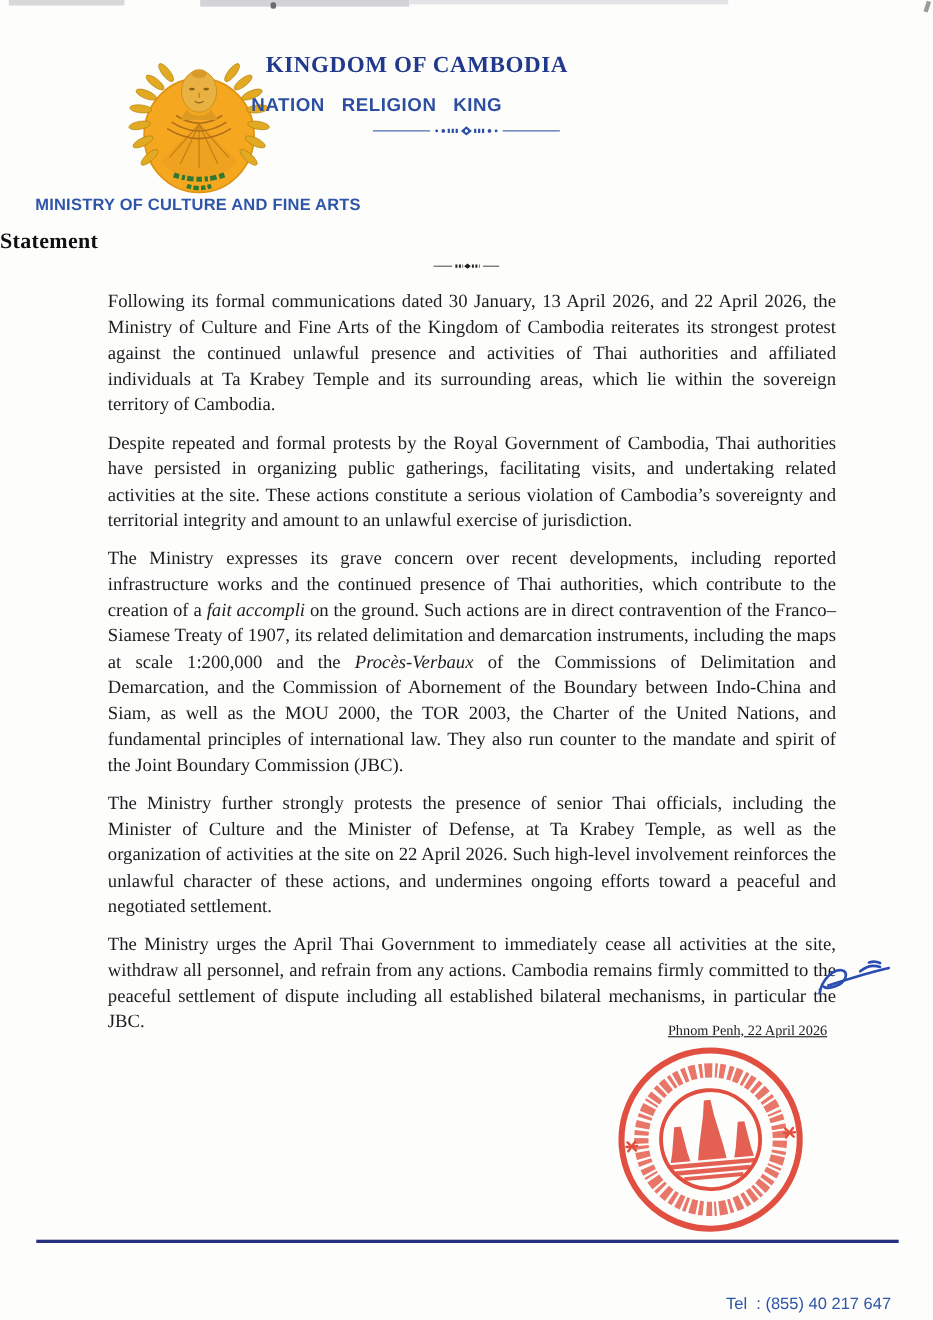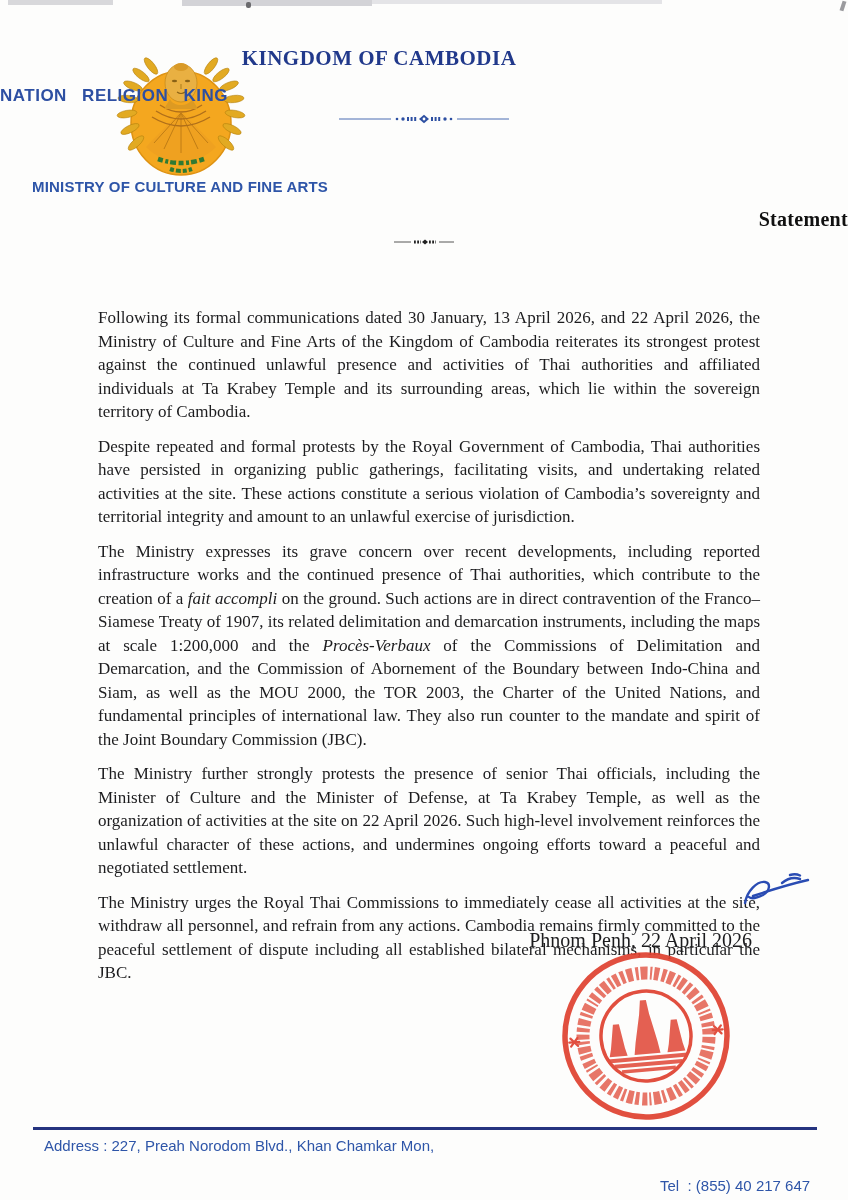--- a/index.html
+++ b/index.html
@@ -16,47 +16,47 @@
   .a3{left:246px;top:2px;width:5px;height:6px;background:#6b6b6e;border-radius:2px;}
   .a4{right:3px;top:1px;width:4px;height:10px;background:#9b9b9e;transform:rotate(18deg);}
 
   
   .emblem{position:absolute;left:110px;top:46px;width:142px;height:138px;}
   .kingdom-title{
     position:absolute;left:0;top:46px;width:758px;text-align:center;
     font-size:21px;font-weight:bold;color:#21398b;letter-spacing:0.5px;
   }
   .motto{
-    position:absolute;left:0;top:86px;width:685px;
+    position:absolute;left:0;top:86px;width:685px;text-align:center;
     font-family:"Liberation Sans", sans-serif;font-size:17px;font-weight:bold;
     color:#2d4fa2;word-spacing:10px;letter-spacing:0.5px;
   }
   .divider{position:absolute;left:339px;top:112px;width:170px;height:14px;}
   .ministry{
     position:absolute;left:32px;top:178px;
     font-family:"Liberation Sans", sans-serif;font-size:15px;font-weight:bold;
     color:#2e55a8;letter-spacing:0.2px;
   }
   .doc-title{
-    position:absolute;left:0;top:208px;width:848px;text-align:right;
+    position:absolute;left:0;top:208px;width:848px;text-align:left;
     font-size:20px;font-weight:bold;color:#111;margin:0;letter-spacing:0.3px;
   }
   .title-flourish{position:absolute;left:394px;top:238px;width:60px;height:8px;}
 
   
   .body-text{
     position:absolute;left:98px;top:262px;width:662px;
-    font-size:17px;line-height:23.5px;text-align:justify;color:#1c1c1e;margin-top:44px;
+    font-size:17px;line-height:23.5px;text-align:justify;color:#1c1c1e;
   }
   .body-text p{margin:0 0 11px 0;}
 
   
   .dateline{
     position:absolute;top:929px;left:0;width:752px;text-align:right;
-    font-size:20px;color:#1c1c1e;
+    font-size:13px;color:#1c1c1e;text-decoration:underline;
   }
   .signature{position:absolute;left:740px;top:872px;width:74px;height:38px;}
   .stamp{position:absolute;left:560px;top:950px;width:172px;height:172px;}
 
   
   .footer-rule{position:absolute;left:33px;top:1127px;width:784px;height:3px;background:#25337f;}
   .footer-address{
     position:absolute;left:44px;top:1136px;
     font-family:"Liberation Sans", sans-serif;font-size:15px;line-height:20px;color:#2e55a8;
   }
@@ -157,21 +157,21 @@
     <path d="M28,4 l3,-2.4 l3,2.4 l-3,2.4 Z" fill="#222"></path>
     <line x1="35" y1="4" x2="42" y2="4" stroke="#222" stroke-width="3" stroke-dasharray="1.8 1.4"></line>
     <line x1="45" y1="4" x2="60" y2="4" stroke="#444" stroke-width="0.9"></line>
   </svg>
 
   <section class="body-text">
       <p><span>Following its formal communications dated 30 January, 13 April 2026, and 22 April 2026, the Ministry of Culture and Fine Arts of the Kingdom of Cambodia reiterates its strongest protest against the continued unlawful presence and activities of Thai authorities and affiliated individuals at Ta Krabey Temple and its surrounding areas, which lie within the sovereign territory of Cambodia.</span></p>
       <p><span>Despite repeated and formal protests by the Royal Government of Cambodia, Thai authorities have persisted in organizing public gatherings, facilitating visits, and undertaking related activities at the site. These actions constitute a serious violation of Cambodia’s sovereignty and territorial integrity and amount to an unlawful exercise of jurisdiction.</span></p>
       <p><span>The Ministry expresses its grave concern over recent developments, including reported infrastructure works and the continued presence of Thai authorities, which contribute to the creation of a </span><i>fait accompli</i><span> on the ground. Such actions are in direct contravention of the Franco–Siamese Treaty of 1907, its related delimitation and demarcation instruments, including the maps at scale 1:200,000 and the </span><i>Procès-Verbaux</i><span> of the Commissions of Delimitation and Demarcation, and the Commission of Abornement of the Boundary between Indo-China and Siam, as well as the MOU 2000, the TOR 2003, the Charter of the United Nations, and fundamental principles of international law. They also run counter to the mandate and spirit of the Joint Boundary Commission (JBC).</span></p>
       <p><span>The Ministry further strongly protests the presence of senior Thai officials, including the Minister of Culture and the Minister of Defense, at Ta Krabey Temple, as well as the organization of activities at the site on 22 April 2026. Such high-level involvement reinforces the unlawful character of these actions, and undermines ongoing efforts toward a peaceful and negotiated settlement.</span></p>
-      <p><span>The Ministry urges the Royal Thai Commissions to immediately cease all activities at the site, withdraw all personnel, and refrain from any actions. Cambodia remains firmly committed to the peaceful settlement of dispute including all established bilateral mechanisms, in particular the JBC.</span></p>
+      <p><span>The Ministry urges the April Thai Government to immediately cease all activities at the site, withdraw all personnel, and refrain from any actions. Cambodia remains firmly committed to the peaceful settlement of dispute including all established bilateral mechanisms, in particular the JBC.</span></p>
     </section>
 
   <div class="dateline">Phnom Penh, 22 April 2026</div>
 
   <svg class="signature" viewBox="0 0 74 38" aria-hidden="true">
     <g stroke="#2a4cb3" stroke-width="2.4" fill="none" stroke-linecap="round">
       <path d="M5,31 C7,19 17,9 25,10 C31,11 30,19 23,23 C17,26 11,27 9,25"></path>
       <path d="M13,24 C28,19 46,13 68,8"></path>
       <path d="M42,11 C48,6 54,5 60,7"></path>
       <path d="M50,3 C53,2 57,2 60,3.5"></path>
@@ -204,20 +204,19 @@
         <path d="M32,-22 L26,-22 L24,-10 L22,2 L20,10 L38,10 L36,2 L34,-10 Z"></path>
         <rect x="-40" y="12" width="80" height="4"></rect>
         <rect x="-34" y="18" width="68" height="4"></rect>
         <rect x="-27" y="24" width="54" height="3.5"></rect>
       </g>
     </g>
   </svg>
 
   <div class="footer-rule"></div>
   <div class="footer-address">
-    <div class="line1">Address : 227, Preah Norodom Blvd., Khan Chamkar Mon,</div>
   </div>
   <div class="footer-telfax">
     <div>Tel  : (855) 40 217 647</div>
     
   </div>
 
 </div>
 
 </body></html>

